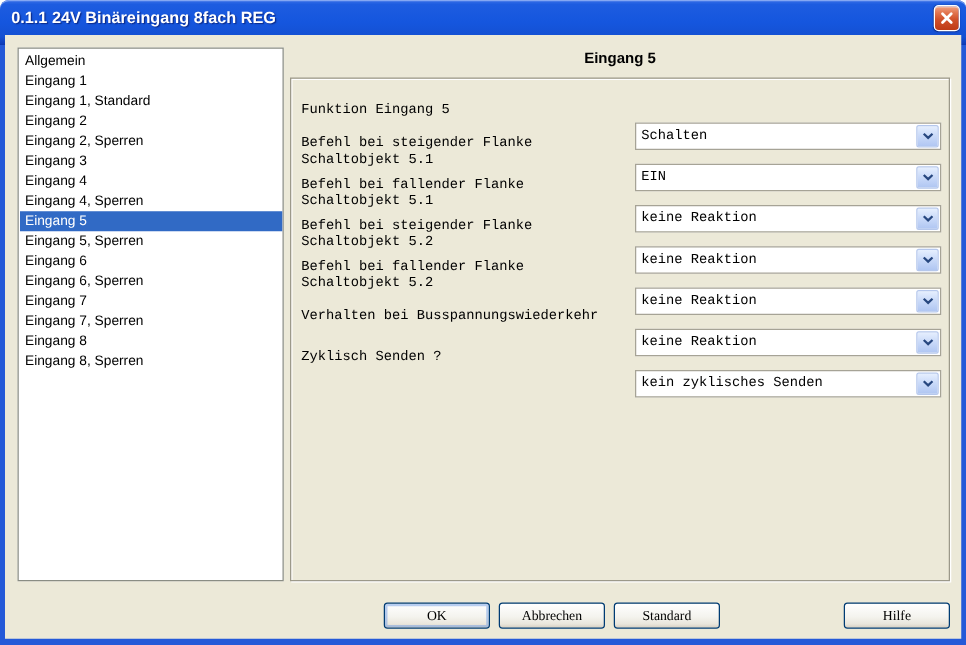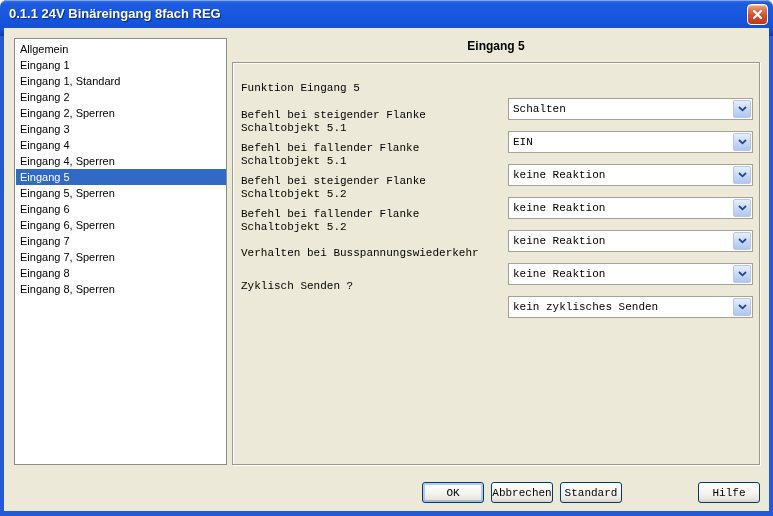--- a/index.html
+++ b/index.html
@@ -88,22 +88,22 @@
     display:flex; align-items:center; justify-content:center;
     cursor:pointer;
   }
 
   
   .footer {
     position:absolute; top:454px; right:9px;
     display:flex; gap:7px;
   }
   .btn {
-    width:62px; height:21px;
-    font-family:Liberation Mono, monospace; font-size:11px; color:#000000;
+    width:85px; height:21px;
+    font-family:Liberation Serif, serif; font-size:11px; color:#000000;
     border:1px solid #003C74; border-radius:3px;
     background:linear-gradient(180deg,#FFFFFF 0%, #F4F3EE 55%, #E9E6DC 85%, #D8D0C3 100%);
     cursor:pointer;
   }
   .btn.default { box-shadow:inset 0 0 0 2px rgba(125,165,230,0.55); }
   .btn.disabled {
     border-color:#C5C2B3; color:#A9A594;
     background:#F1EFE2; box-shadow:none; cursor:default;margin-top:40px;
   }
 </style>

